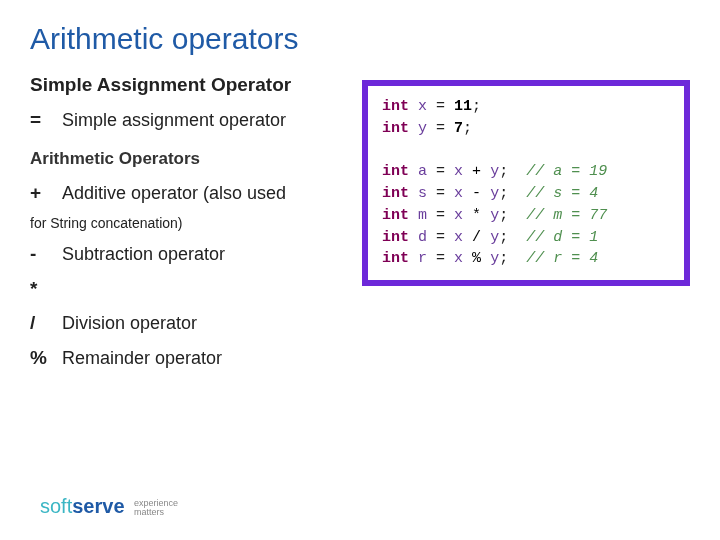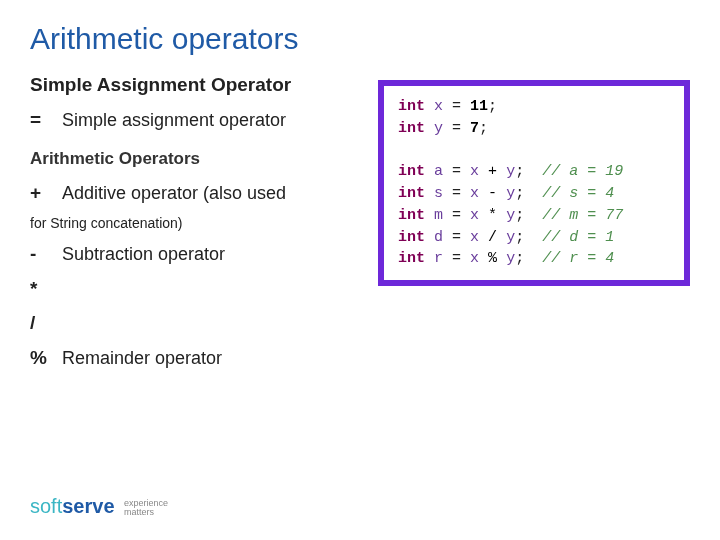--- a/index.html
+++ b/index.html
@@ -13,21 +13,21 @@
     color: #222;
   }
   .title {
     font-size: 30px;
     font-weight: 400;
     color: #1f5aa6;
     margin-bottom: 18px;
   }
   .columns {
     display: flex;
-    gap: 28px;
+    gap: 12px;
   }
   .left {
     flex: 0 0 320px;
   }
   .right {
     flex: 1;
     padding-top: 6px;
   }
   .section-heading {
     font-size: 19px;
@@ -72,21 +72,21 @@
     line-height: 1.45;
     white-space: pre;
   }
   .kw   { color: #7f0055; font-weight: bold; }  
   .var  { color: #6a3e9c; }                     
   .op   { color: #000; }
   .num  { color: #000; font-weight: bold; }
   .cmt  { color: #4f8f4f; font-style: italic; }
   .logo {
     position: absolute;
-    left: 30px;
+    left: 40px;
     bottom: 22px;
     font-size: 20px;
     font-weight: 500;
   }
   .logo .soft { color: #3bb6c4; }
   .logo .serve { color: #1f5aa6; font-weight: 700; }
   .logo .tag {
     display: inline-block;
     font-size: 9px;
     color: #888;
@@ -121,20 +121,21 @@
 
     <div class="op-row">
       <span class="op-sym">-</span>
       <span class="op-desc">Subtraction operator</span>
     </div>
     <div class="op-row">
       <span class="op-sym">*</span>
     </div>
     <div class="op-row">
       <span class="op-sym">/</span>
+      <span class="op-desc">Division operator</span>
     </div>
     <div class="op-row">
       <span class="op-sym">%</span>
       <span class="op-desc">Remainder operator</span>
     </div>
 
   </div>
 
   <div class="right">
     <div class="code-box"><span class="kw">int</span> <span class="var">x</span> = <span class="num">11</span>;

